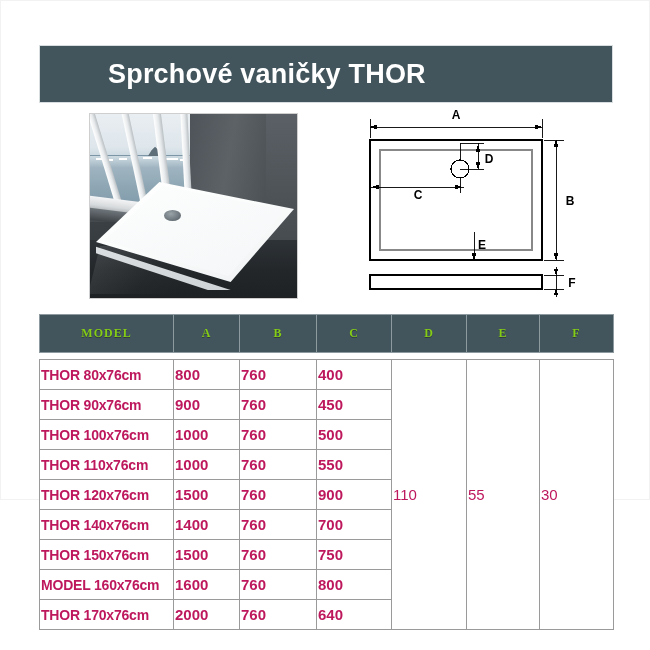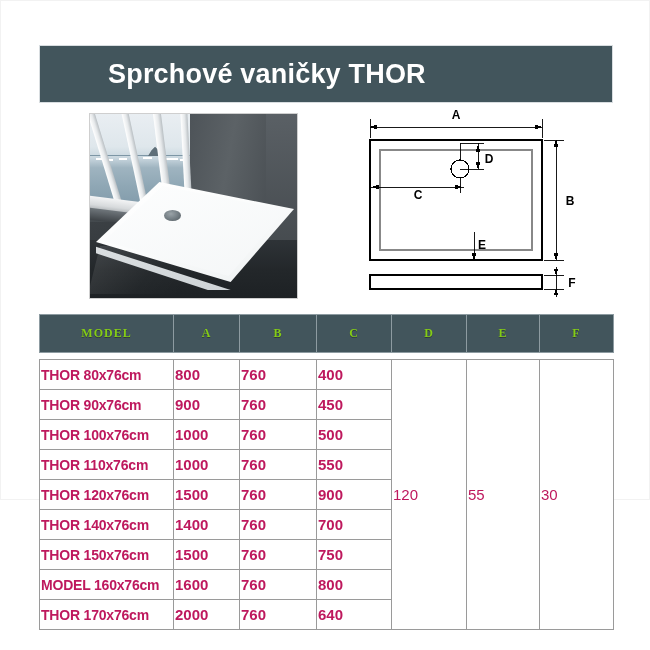--- a/index.html
+++ b/index.html
@@ -348,21 +348,21 @@
           <td></td>
           <td></td>
         <td></td>
       </tr>
 
       <tr>
         <td class="model">THOR 80x76cm</td>
         <td class="num">800</td>
         <td class="num">760</td>
         <td class="num">400</td>
-        <td class="merged" rowspan="9">120</td>
+        <td class="merged" rowspan="9">110</td>
         <td class="merged" rowspan="9">55</td>
         <td class="merged" rowspan="9">30</td>
       </tr>
 
       <tr>
         <td class="model">THOR 90x76cm</td>
         <td class="num">900</td>
         <td class="num">760</td>
         <td class="num">450</td>
       </tr>

